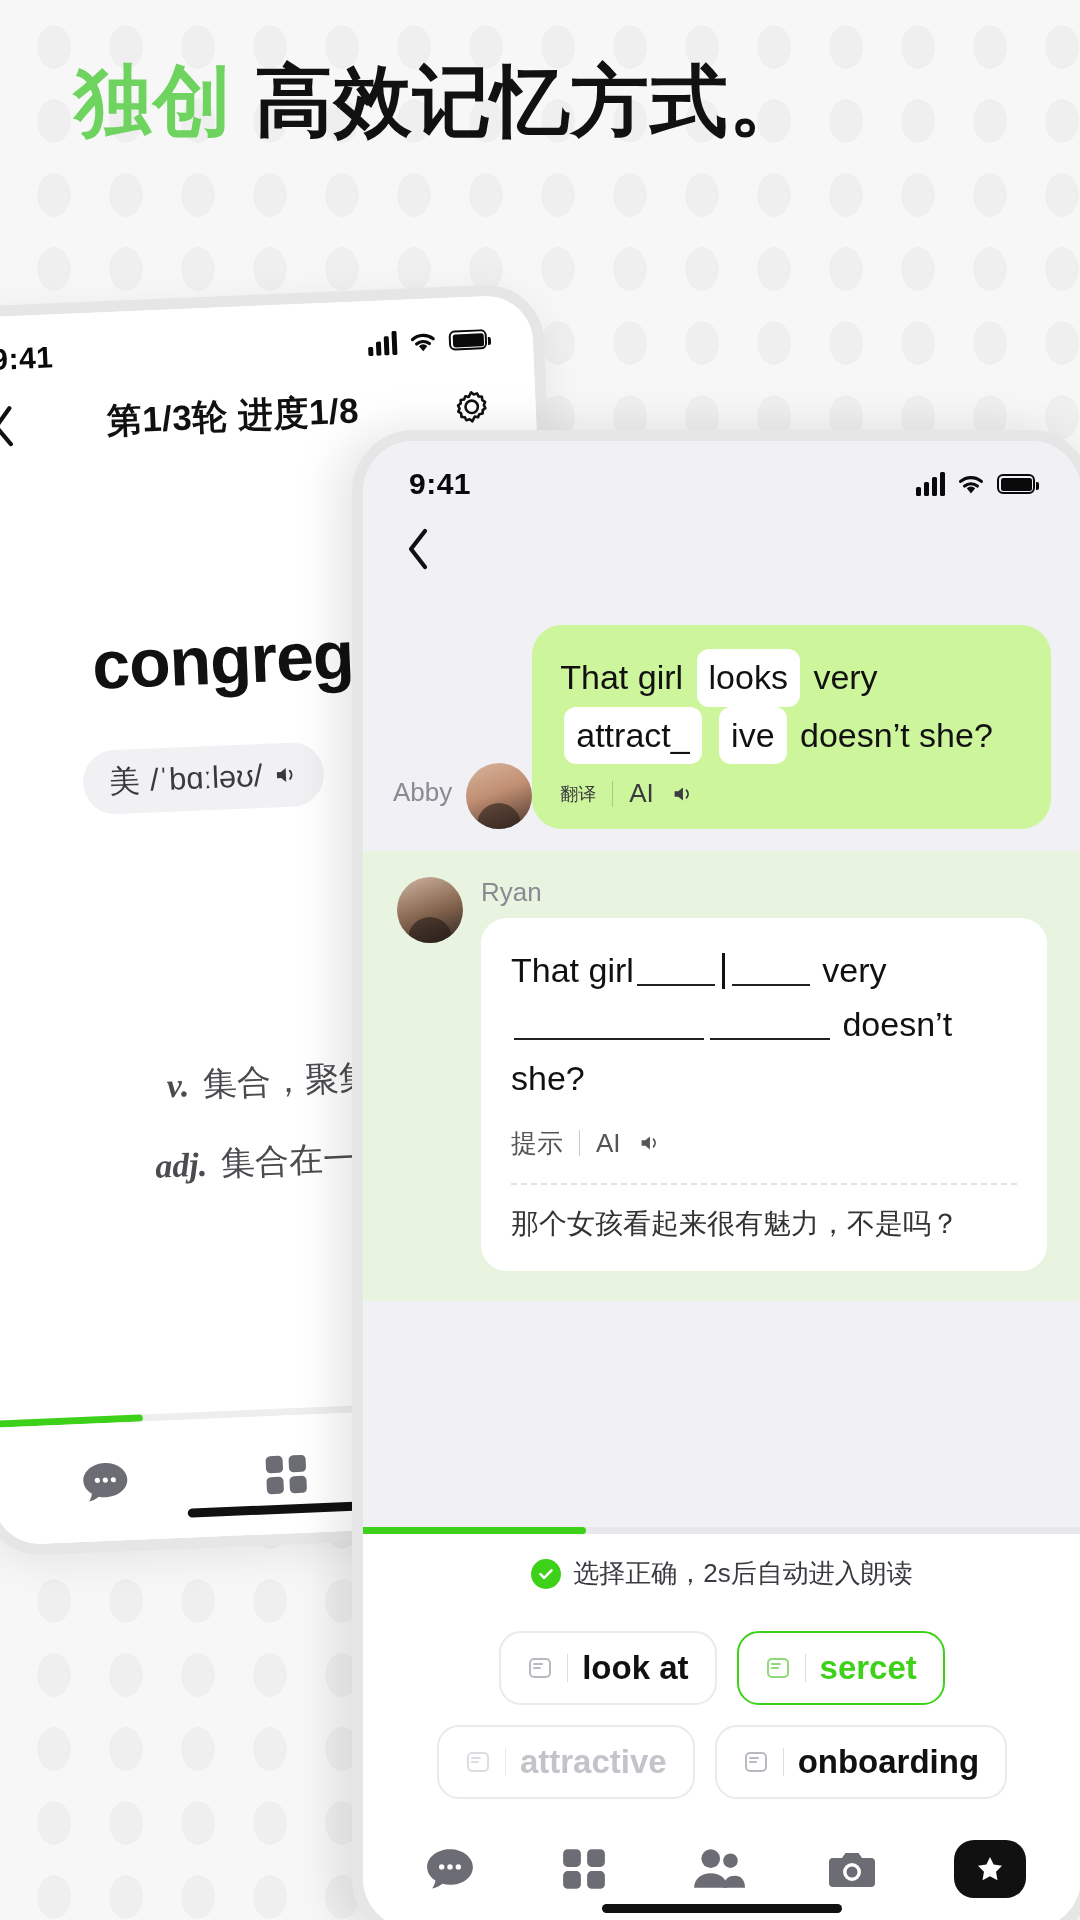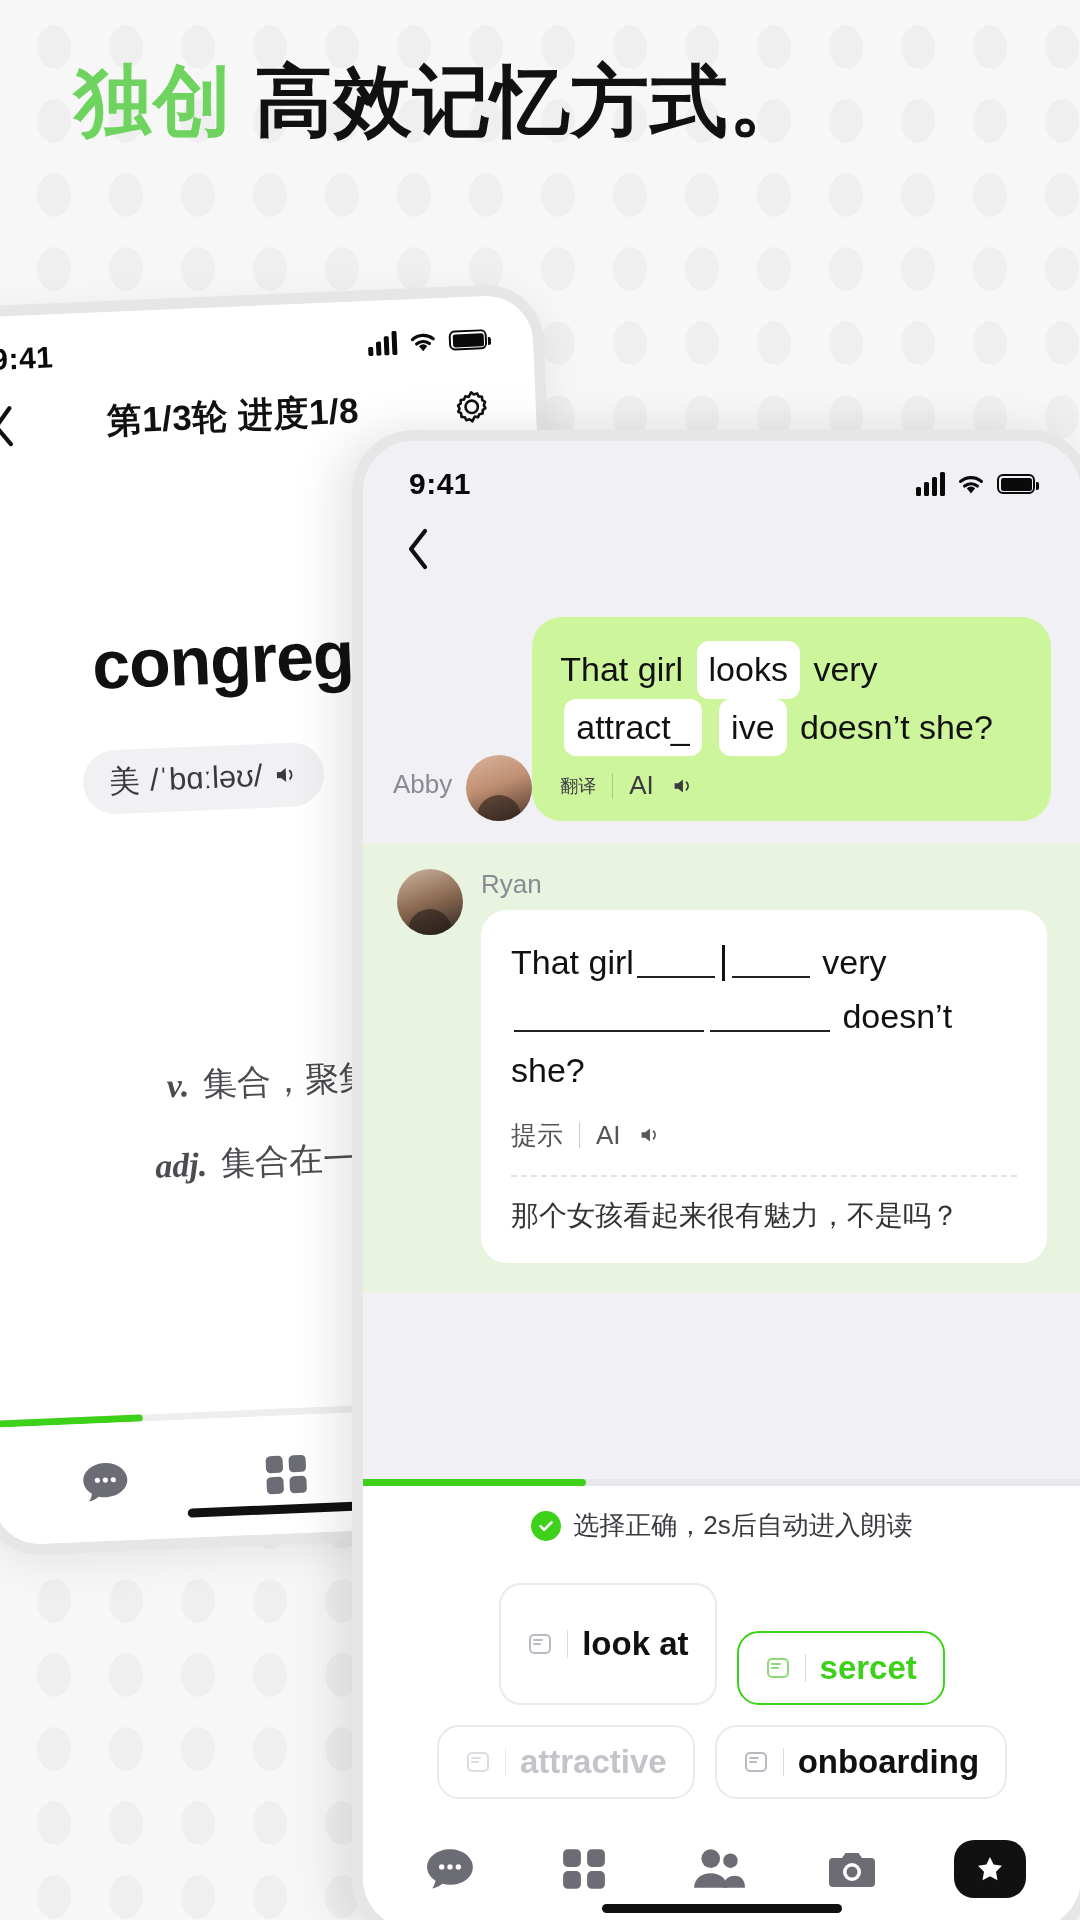--- a/index.html
+++ b/index.html
@@ -168,21 +168,21 @@
   .avatar.male{ background:linear-gradient(160deg,#cfb6a3 0%,#8d6c54 48%,#2e2420 100%); }
   .avatar::after{
     content:""; position:absolute; left:50%; bottom:-8px; transform:translateX(-50%);
     width:44px;height:34px;border-radius:22px 22px 0 0;background:rgba(30,22,18,.55);
   }
 
   .bubble-green{
     background:#cdf59b; border-radius:30px;
     padding:24px 28px 20px 28px;
     max-width:620px;
-    margin-top:12px;
+    margin-top:20px;
   }
   .sent{ font-size:34px; line-height:1.58; color:#111; }
   .chip{
     display:inline-block; background:#fff; border-radius:12px;
     padding:2px 12px; margin:0 4px;
   }
   .bubble-foot{
     display:flex; align-items:center; gap:16px; margin-top:14px;
     font-size:26px; color:#3a3a40;
   }
@@ -232,21 +232,21 @@
   }
   .opts{ display:flex; flex-wrap:wrap; gap:20px; justify-content:center; }
   .opt{
     display:flex; align-items:center; gap:14px;
     border:2px solid #eaeaee; border-radius:22px;
     padding:16px 26px;
     font-size:33px; font-weight:700; color:#111;
     background:#fff; white-space:nowrap;
   }
   .opt .sep{ width:1px;height:28px;background:#dcdce2; }
-  .opt.correct{ border-color:#3ed119; color:#3ed119;margin-top:48px; }
+  .opt.correct{ border-color:#3ed119; color:#3ed119; }
   .opt.dim{ color:#c3c3ca; }
   .opt.dim .sep{ background:#e8e8ee; }
 
   .tabbar2{
     display:flex; align-items:center; justify-content:space-around;
     height:120px; background:#fff; padding:0 20px;
   }
   .tab2{ width:64px;height:58px;display:flex;align-items:center;justify-content:center; }
   .pill-dark{
     width:72px;height:58px;border-radius:20px;background:#111;

